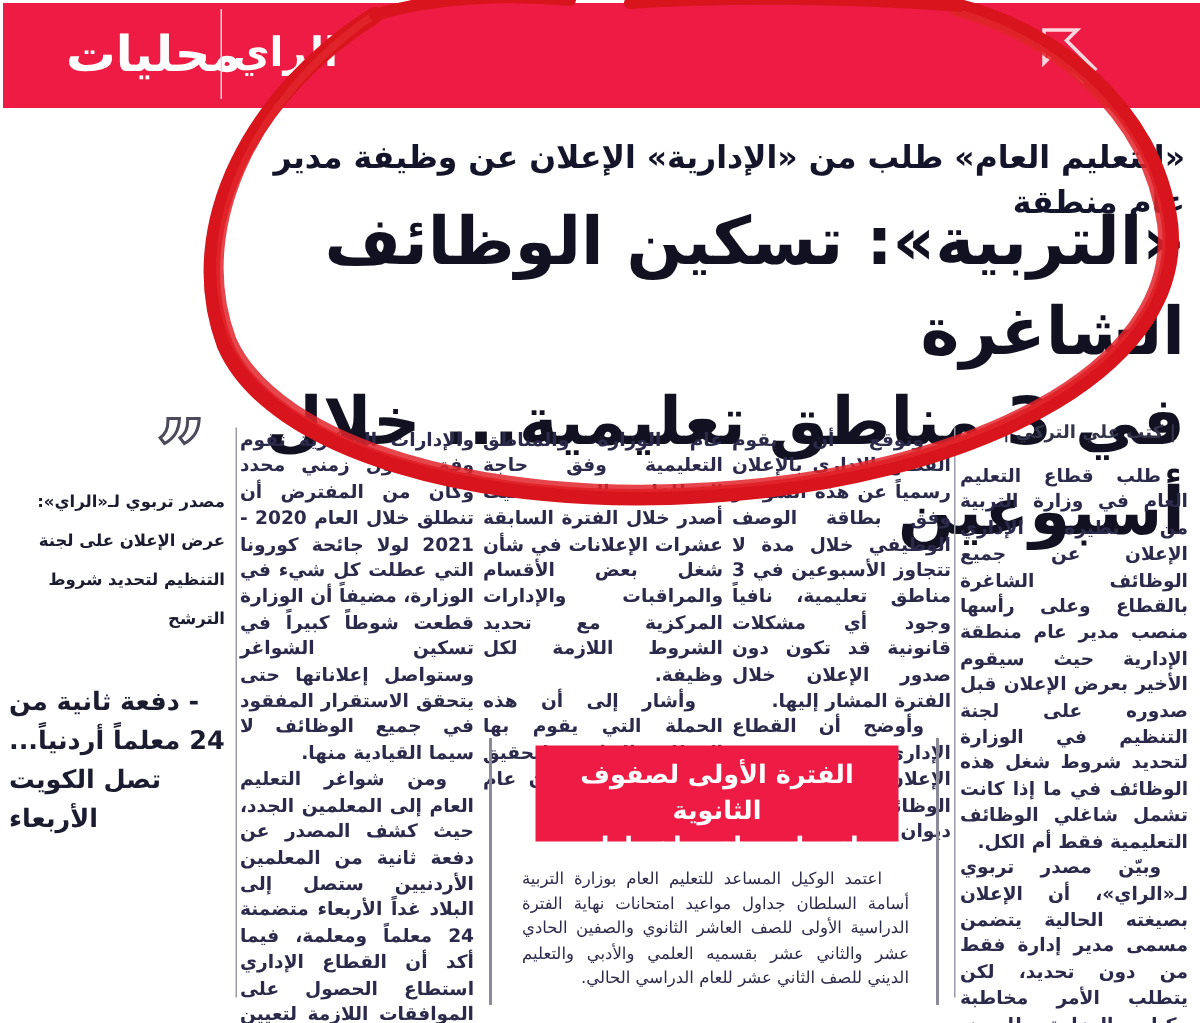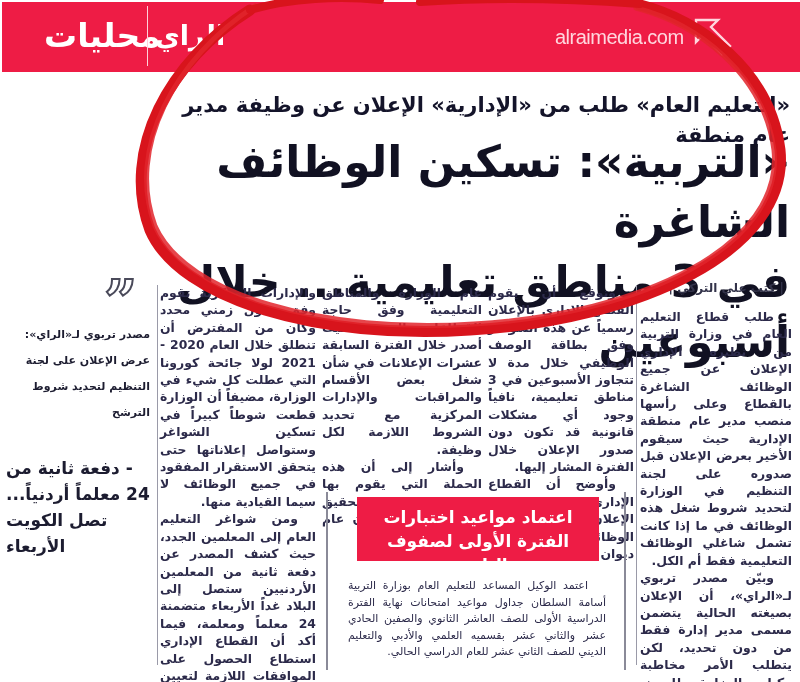--- a/index.html
+++ b/index.html
@@ -77,21 +77,20 @@
 
   .red-circle { position: absolute; left: 0; top: 0; width: 800px; height: 682px; pointer-events: none; }
 </style>
 </head>
 <body>
 
 <div class="masthead">
   <div class="section-title">محليات</div>
   <div class="divider-v"></div>
   <div class="brand">الراي</div>
-  <div class="site-url">alraimedia.com</div>
   <svg class="arrow-logo" viewBox="0 0 42 42">
     <path d="M4 4 L26 4 L19 11 L38 30 L30 38 L11 19 L4 26 Z" fill="none" stroke="#ffd6de" stroke-width="2.4" stroke-linejoin="miter"></path>
   </svg>
 </div>
 
 <div class="kicker">«التعليم العام» طلب من «الإدارية» الإعلان عن وظيفة مدير عام منطقة</div>
 <div class="headline">
   <div>«التربية»: تسكين الوظائف الشاغرة</div>
   <div>في 3 مناطق تعليمية... خلال أسبوعين</div>
 </div>
@@ -120,22 +119,22 @@
 </div>
 <div class="rule-v rule-2"></div>
 
 <div class="quote-mark">”</div>
 <div class="pull-quote">مصدر تربوي لـ«الراي»: عرض الإعلان على لجنة التنظيم لتحديد شروط الترشح</div>
 <div class="pull-sub">- دفعة ثانية من 24 معلماً أردنياً... تصل الكويت الأربعاء</div>
 
 <div class="side-box-left"></div>
 <div class="side-box-right"></div>
 <div class="box-title">
+  <div>الفترة الأولى لصفوف الثانوية</div>
   <div>اعتماد مواعيد اختبارات</div>
-  <div>الفترة الأولى لصفوف الثانوية</div>
 </div>
 <div class="box-body">
   <p>اعتمد الوكيل المساعد للتعليم العام بوزارة التربية أسامة السلطان جداول مواعيد امتحانات نهاية الفترة الدراسية الأولى للصف العاشر الثانوي والصفين الحادي عشر والثاني عشر بقسميه العلمي والأدبي والتعليم الديني للصف الثاني عشر للعام الدراسي الحالي.</p>
 </div>
 
 <svg class="red-circle" viewBox="0 0 800 682">
   <path d="M 250 10 C 170 60, 120 150, 150 230 C 180 300, 320 340, 470 330 C 640 320, 790 250, 780 150 C 770 70, 700 20, 640 5" fill="none" stroke="#d8141c" stroke-width="11" stroke-linecap="round"></path>
   <path d="M 255 6 C 175 58, 126 148, 155 226 C 186 296, 326 334, 474 324 C 642 314, 784 246, 774 150 C 764 74, 698 24, 636 8" fill="none" stroke="#e2242b" stroke-width="5" stroke-linecap="round" opacity="0.85"></path>
   <path d="M 640 4 C 560 -2, 480 -2, 420 2" fill="none" stroke="#d8141c" stroke-width="8" stroke-linecap="round"></path>
   <path d="M 250 10 C 290 -2, 340 -4, 380 0" fill="none" stroke="#d8141c" stroke-width="8" stroke-linecap="round"></path>

